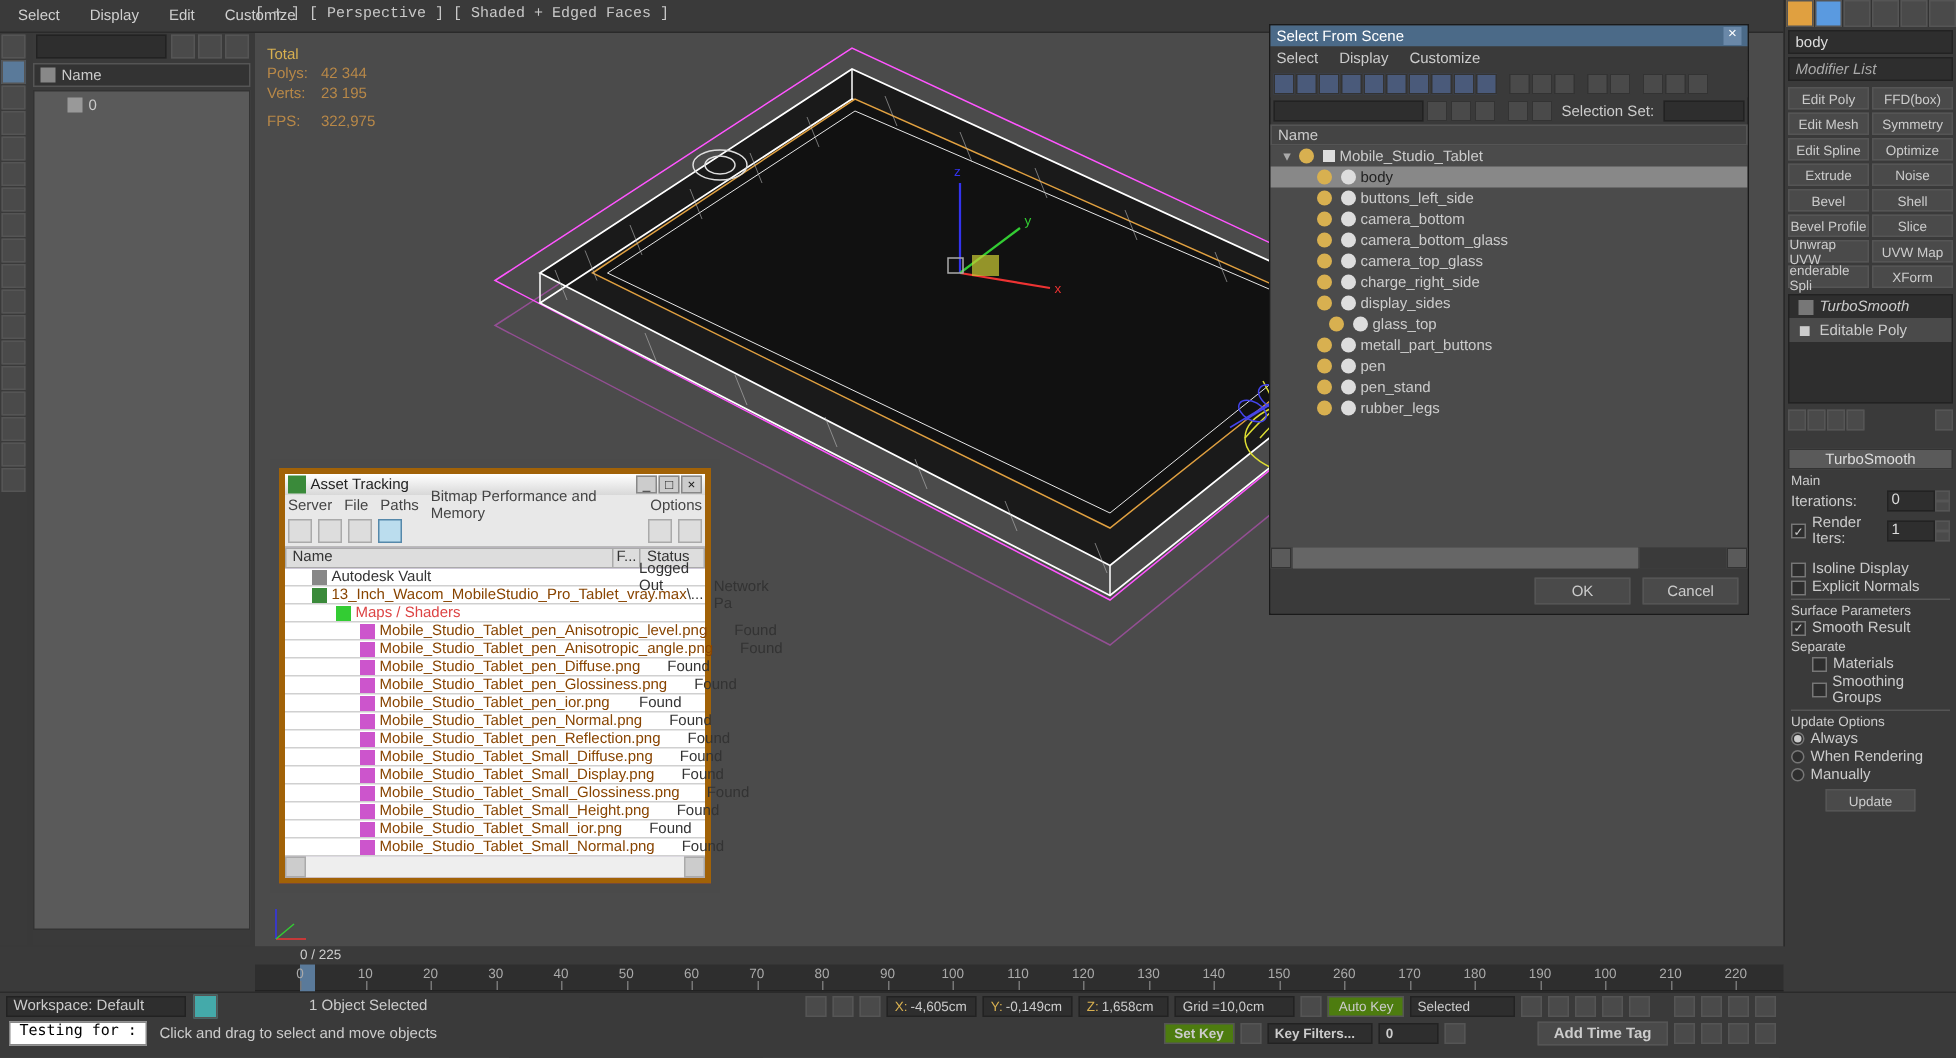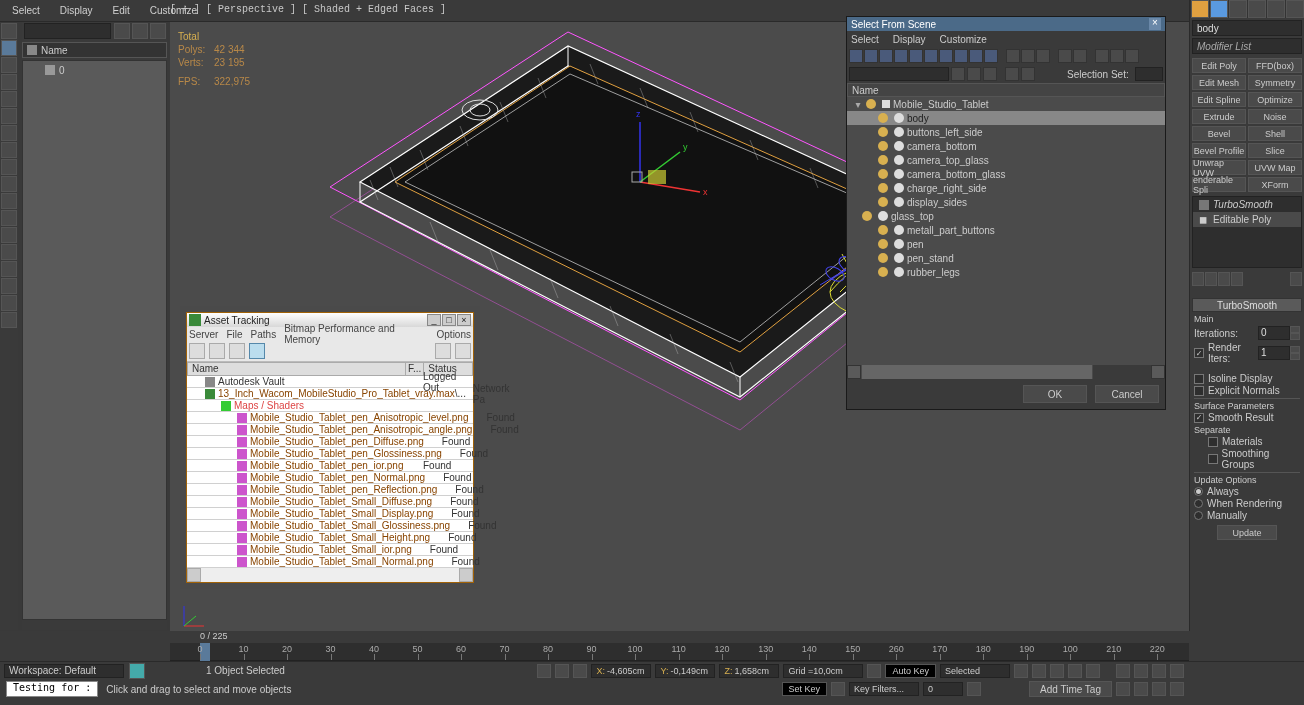--- a/index.html
+++ b/index.html
@@ -65,37 +65,37 @@
 .sfs { position: absolute; top: 16px; left: 846px; width: 320px; background: #3a3a3a; border: 1px solid #1a1a1a; }
 .sfs-title { background: #4b6a88; color: #fff; height: 14px; padding: 0 4px; display: flex; align-items: center; justify-content: space-between; font-size: 10px; }
 .sfs-close { width: 12px; height: 12px; background: #6a88a8; text-align: center; line-height: 10px; }
 .sfs-menu { display: flex; background: #3a3a3a; height: 16px; align-items: center; padding: 0 4px; gap: 14px; }
 .sfs-toolbar { display: flex; flex-wrap: wrap; padding: 2px; gap: 1px; background: #3a3a3a; }
 .sfs-tb { width: 14px; height: 14px; background: #4a5a7a; border: 1px solid #333; }
 .sfs-tb.n { background: #4a4a4a; }
 .sfs-search { display: flex; padding: 2px; align-items: center; gap: 2px; }
 .sfs-input { flex: 0 0 100px; background: #2e2e2e; border: 1px solid #222; height: 14px; }
 .sfs-dd { flex: 1; background: #2e2e2e; border: 1px solid #222; height: 14px; }
-.sfs-lab { color: #ccc; padding: 0 4px; margin-left: 26px; }
+.sfs-lab { color: #ccc; padding: 0 4px; }
 .sfs-header { background: #444; border: 1px solid #555; height: 14px; padding: 0 4px; display: flex; align-items: center; }
 .sfs-list { background: #4b4b4b; height: 268px; overflow: hidden; }
 .sfs-row { display: flex; align-items: center; height: 14px; padding-left: 6px; }
 .sfs-row.sel { background: #888; color: #222; }
 .sfs-exp { width: 10px; text-align: center; color: #aaa; }
 .sfs-ico { width: 10px; height: 10px; border-radius: 50%; background: #ddd; margin: 0 3px; }
 .sfs-ico.sq { border-radius: 0; width: 8px; height: 8px; }
 .sfs-row .nm { flex: 1; }
 .sfs-scroll { height: 14px; background: #4a4a4a; display: flex; }
 .sfs-scroll .ar { width: 14px; background: #5a5a5a; border: 1px solid #333; }
 .sfs-scroll .thumb { flex: 1; background: #666; margin: 0 1px; }
 .sfs-btns { display: flex; justify-content: flex-end; padding: 6px; gap: 8px; background: #3a3a3a; }
 .sfs-btn { width: 64px; height: 18px; background: #4a4a4a; border: 1px solid #555; display: flex; align-items: center; justify-content: center; }
 
 
-.asset { position: absolute; top: 308px; left: 182px; width: 296px; background: #4c1d95; border: 1px solid #a16207; }
+.asset { position: absolute; top: 308px; left: 182px; width: 296px; background: #4c1d95; border: 4px solid #a16207; }
 .asset-out { border: 2px solid #4a4a4a; padding: 4px; background: #4a4a4a; }
 .asset-title { background: linear-gradient(#fff,#d8d8d8); color: #222; height: 14px; display: flex; align-items: center; padding: 0 2px; font-size: 10px; }
 .asset-title .fill { flex: 1; }
 .asset-title .b { width: 14px; height: 12px; background: #ccc; border: 1px solid #888; margin-left: 1px; text-align: center; line-height: 10px; font-size: 9px; }
 .asset-menu { display: flex; background: #e8e8e8; height: 14px; align-items: center; padding: 0 2px; gap: 8px; color: #444; }
 .asset-tb { display: flex; background: #e8e8e8; padding: 2px; gap: 4px; border-bottom: 1px solid #bbb; }
 .asset-tbb { width: 16px; height: 16px; border: 1px solid #aaa; background: #ddd; }
 .asset-tbb.on { background: #bde; border-color: #58a; }
 .asset-head { display: flex; background: #ddd; border: 1px solid #aaa; height: 14px; }
 .asset-head .c1 { flex: 0 0 218px; border-right: 1px solid #aaa; padding: 0 4px; color: #333; }
@@ -122,27 +122,27 @@
 .tick { position: absolute; bottom: 0; width: 1px; height: 6px; background: #777; }
 .tick-lab { position: absolute; bottom: 6px; color: #aaa; font-size: 9px; transform: translateX(-50%); }
 .time-head { position: absolute; top: 0; width: 10px; height: 18px; background: #5a7a9a; left: 30px; }
 .time-info { position: absolute; top: 0; left: 170px; color: #ccc; font-size: 9px; }
 .status1 { position: absolute; top: 30px; left: 0; right: 0; height: 18px; display: flex; align-items: center; border-top: 1px solid #2a2a2a; }
 .status1 .ws { width: 120px; border: 1px solid #222; background: #2e2e2e; height: 14px; margin: 0 4px; padding: 0 4px; display: flex; align-items: center; }
 .status1 .msg { margin-left: 60px; color: #ccc; }
 .status1 .right { position: absolute; right: 120px; display: flex; align-items: center; gap: 4px; }
 .coord { background: #2e2e2e; border: 1px solid #222; height: 14px; padding: 0 4px; font-size: 9px; display: flex; align-items: center; width: 60px; }
 .coord .l { color: #d8b050; margin-right: 2px; }
-.key-btn { background: #000000; border: 1px solid #555; height: 14px; padding: 0 6px; font-size: 9px; display: flex; align-items: center; }
+.key-btn { background: #4d7c0f; border: 1px solid #555; height: 14px; padding: 0 6px; font-size: 9px; display: flex; align-items: center; }
 .sel-dd { background: #2e2e2e; border: 1px solid #222; height: 14px; width: 70px; font-size: 9px; padding: 0 4px; display: flex; align-items: center; }
 .pb { width: 14px; height: 14px; background: #4a4a4a; border: 1px solid #555; }
 .status2 { position: absolute; top: 48px; left: 0; right: 0; height: 20px; display: flex; align-items: center; }
 .status2 .testing { background: #fff; color: #000; border: 1px solid #888; height: 16px; padding: 0 6px; font-family: monospace; margin-left: 6px; }
 .status2 .prompt { margin-left: 8px; color: #ccc; }
-.status2 .right { position: absolute; right: 120px; display: flex; align-items: center; gap: 4px; }
+.status2 .right { position: absolute; right: 120px; display: flex; align-items: center; gap: 4px; font-weight: bold; }
 .time-tag { background: #4a4a4a; border: 1px solid #555; height: 16px; padding: 0 10px; display: flex; align-items: center; }
 
 .axis-min { position: absolute; left: 178px; top: 604px; }
 
 .hr-sep { border: 0; border-top: 1px solid #555; margin: 2px 0; }
 
 </style>
 </head>
 <body>
 
@@ -460,38 +460,38 @@
         <span class="nm">buttons_left_side</span>
       </div>
     <div class="sfs-row" style="padding-left:28px">
         <span class="sfs-ico" style="background:#d8b050"></span>
         <span class="sfs-ico"></span>
         <span class="nm">camera_bottom</span>
       </div>
     <div class="sfs-row" style="padding-left:28px">
         <span class="sfs-ico" style="background:#d8b050"></span>
         <span class="sfs-ico"></span>
+        <span class="nm">camera_bottom_glass</span>
+      </div>
+    <div class="sfs-row" style="padding-left:28px">
+        <span class="sfs-ico" style="background:#d8b050"></span>
+        <span class="sfs-ico"></span>
         <span class="nm">camera_top_glass</span>
       </div>
     <div class="sfs-row" style="padding-left:28px">
         <span class="sfs-ico" style="background:#d8b050"></span>
         <span class="sfs-ico"></span>
-        <span class="nm">camera_bottom_glass</span>
-      </div>
-    <div class="sfs-row" style="padding-left:28px">
-        <span class="sfs-ico" style="background:#d8b050"></span>
-        <span class="sfs-ico"></span>
         <span class="nm">charge_right_side</span>
       </div>
     <div class="sfs-row" style="padding-left:28px">
         <span class="sfs-ico" style="background:#d8b050"></span>
         <span class="sfs-ico"></span>
         <span class="nm">display_sides</span>
       </div>
-    <div class="sfs-row" style="padding-left:12px">
+    <div class="sfs-row" style="padding-left:36px">
         <span class="sfs-ico" style="background:#d8b050"></span>
         <span class="sfs-ico"></span>
         <span class="nm">glass_top</span>
       </div>
     <div class="sfs-row" style="padding-left:28px">
         <span class="sfs-ico" style="background:#d8b050"></span>
         <span class="sfs-ico"></span>
         <span class="nm">metall_part_buttons</span>
       </div>
     <div class="sfs-row" style="padding-left:28px">

